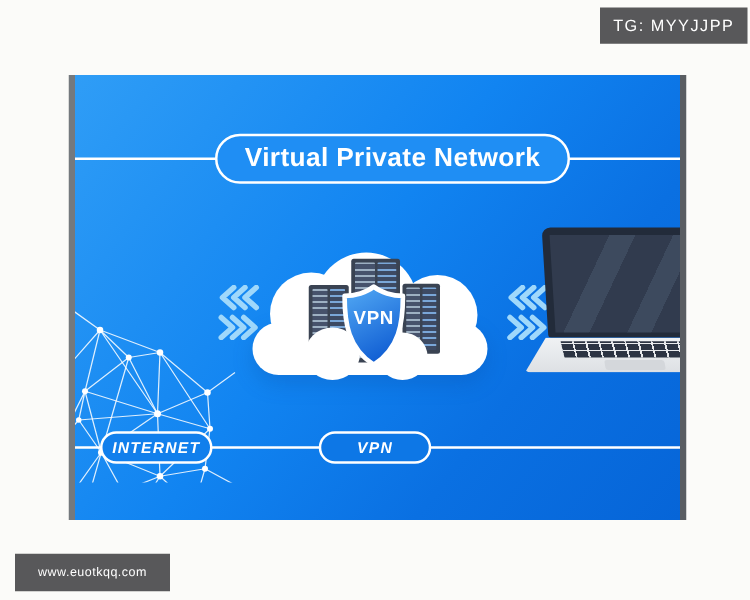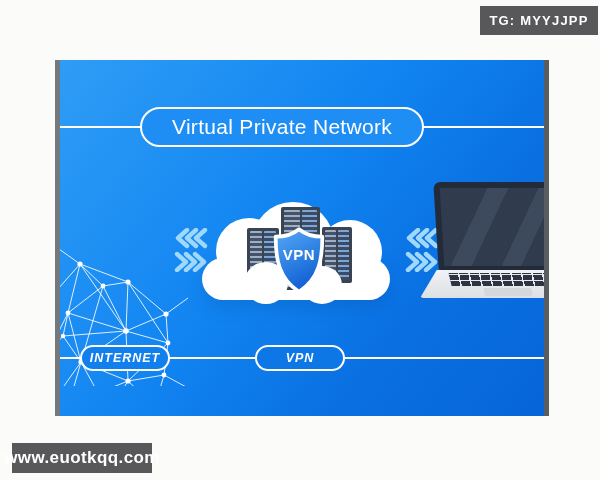--- a/index.html
+++ b/index.html
@@ -1,34 +1,34 @@
 <!DOCTYPE html>
 <html><head>
 <meta charset="utf-8">
 <style>
   * { margin:0; padding:0; box-sizing:border-box; }
   html,body { width:600px; height:480px; }
   body { position:relative; background:#fbfbf9; font-family:"Liberation Sans", sans-serif; overflow:hidden; }
 
-  .badge { position:absolute; background:#58585a; color:#fff; font-weight:bold;
+  .badge { position:absolute; background:#58585a; color:#fff; font-weight:normal;
            display:flex; align-items:center; justify-content:center; }
   .badge-tg { left:480px; top:6px; width:118px; height:29px; font-size:13px; letter-spacing:1.2px; }
-  .badge-site { left:12px; top:443px; width:140px; height:30px; font-size:17px; letter-spacing:0.4px;text-align:right; }
+  .badge-site { left:12px; top:443px; width:124px; height:30px; font-size:10px; letter-spacing:0.4px;text-align:right; }
 
   .panel { position:absolute; left:60px; top:60px; width:484px; height:356px;
            background:linear-gradient(128deg,#2f9df6 0%,#1184f1 45%,#0a70e2 72%,#0665d8 100%);
            overflow:hidden;
            box-shadow:-5px 0 0 #74797e, 5px 0 0 #595d62; }
 
   
   .title-line { position:absolute; left:0; top:66px; width:100%; height:2px; background:#fff; }
-  .title-pill { position:absolute; left:80px; top:47px; width:284px; height:40px;
+  .title-pill { position:absolute; left:112px; top:47px; width:284px; height:40px;
                 background:#1f8ef4; border:2.5px solid #fff; border-radius:21px;
                 display:flex; align-items:center; justify-content:center;
-                color:#fff; font-weight:normal; font-size:21px; letter-spacing:0.3px; }
+                color:#fff; font-weight:bold; font-size:21px; letter-spacing:0.3px; }
 
   
   .mesh { position:absolute; left:0; top:88px; width:132px; height:238px; }
 
   
   .chev { position:absolute; width:36px; height:44px; }
   .chev-left-group { left:113px; top:168px; }
   .chev-right-group { left:344px; top:168px; }
 
   

